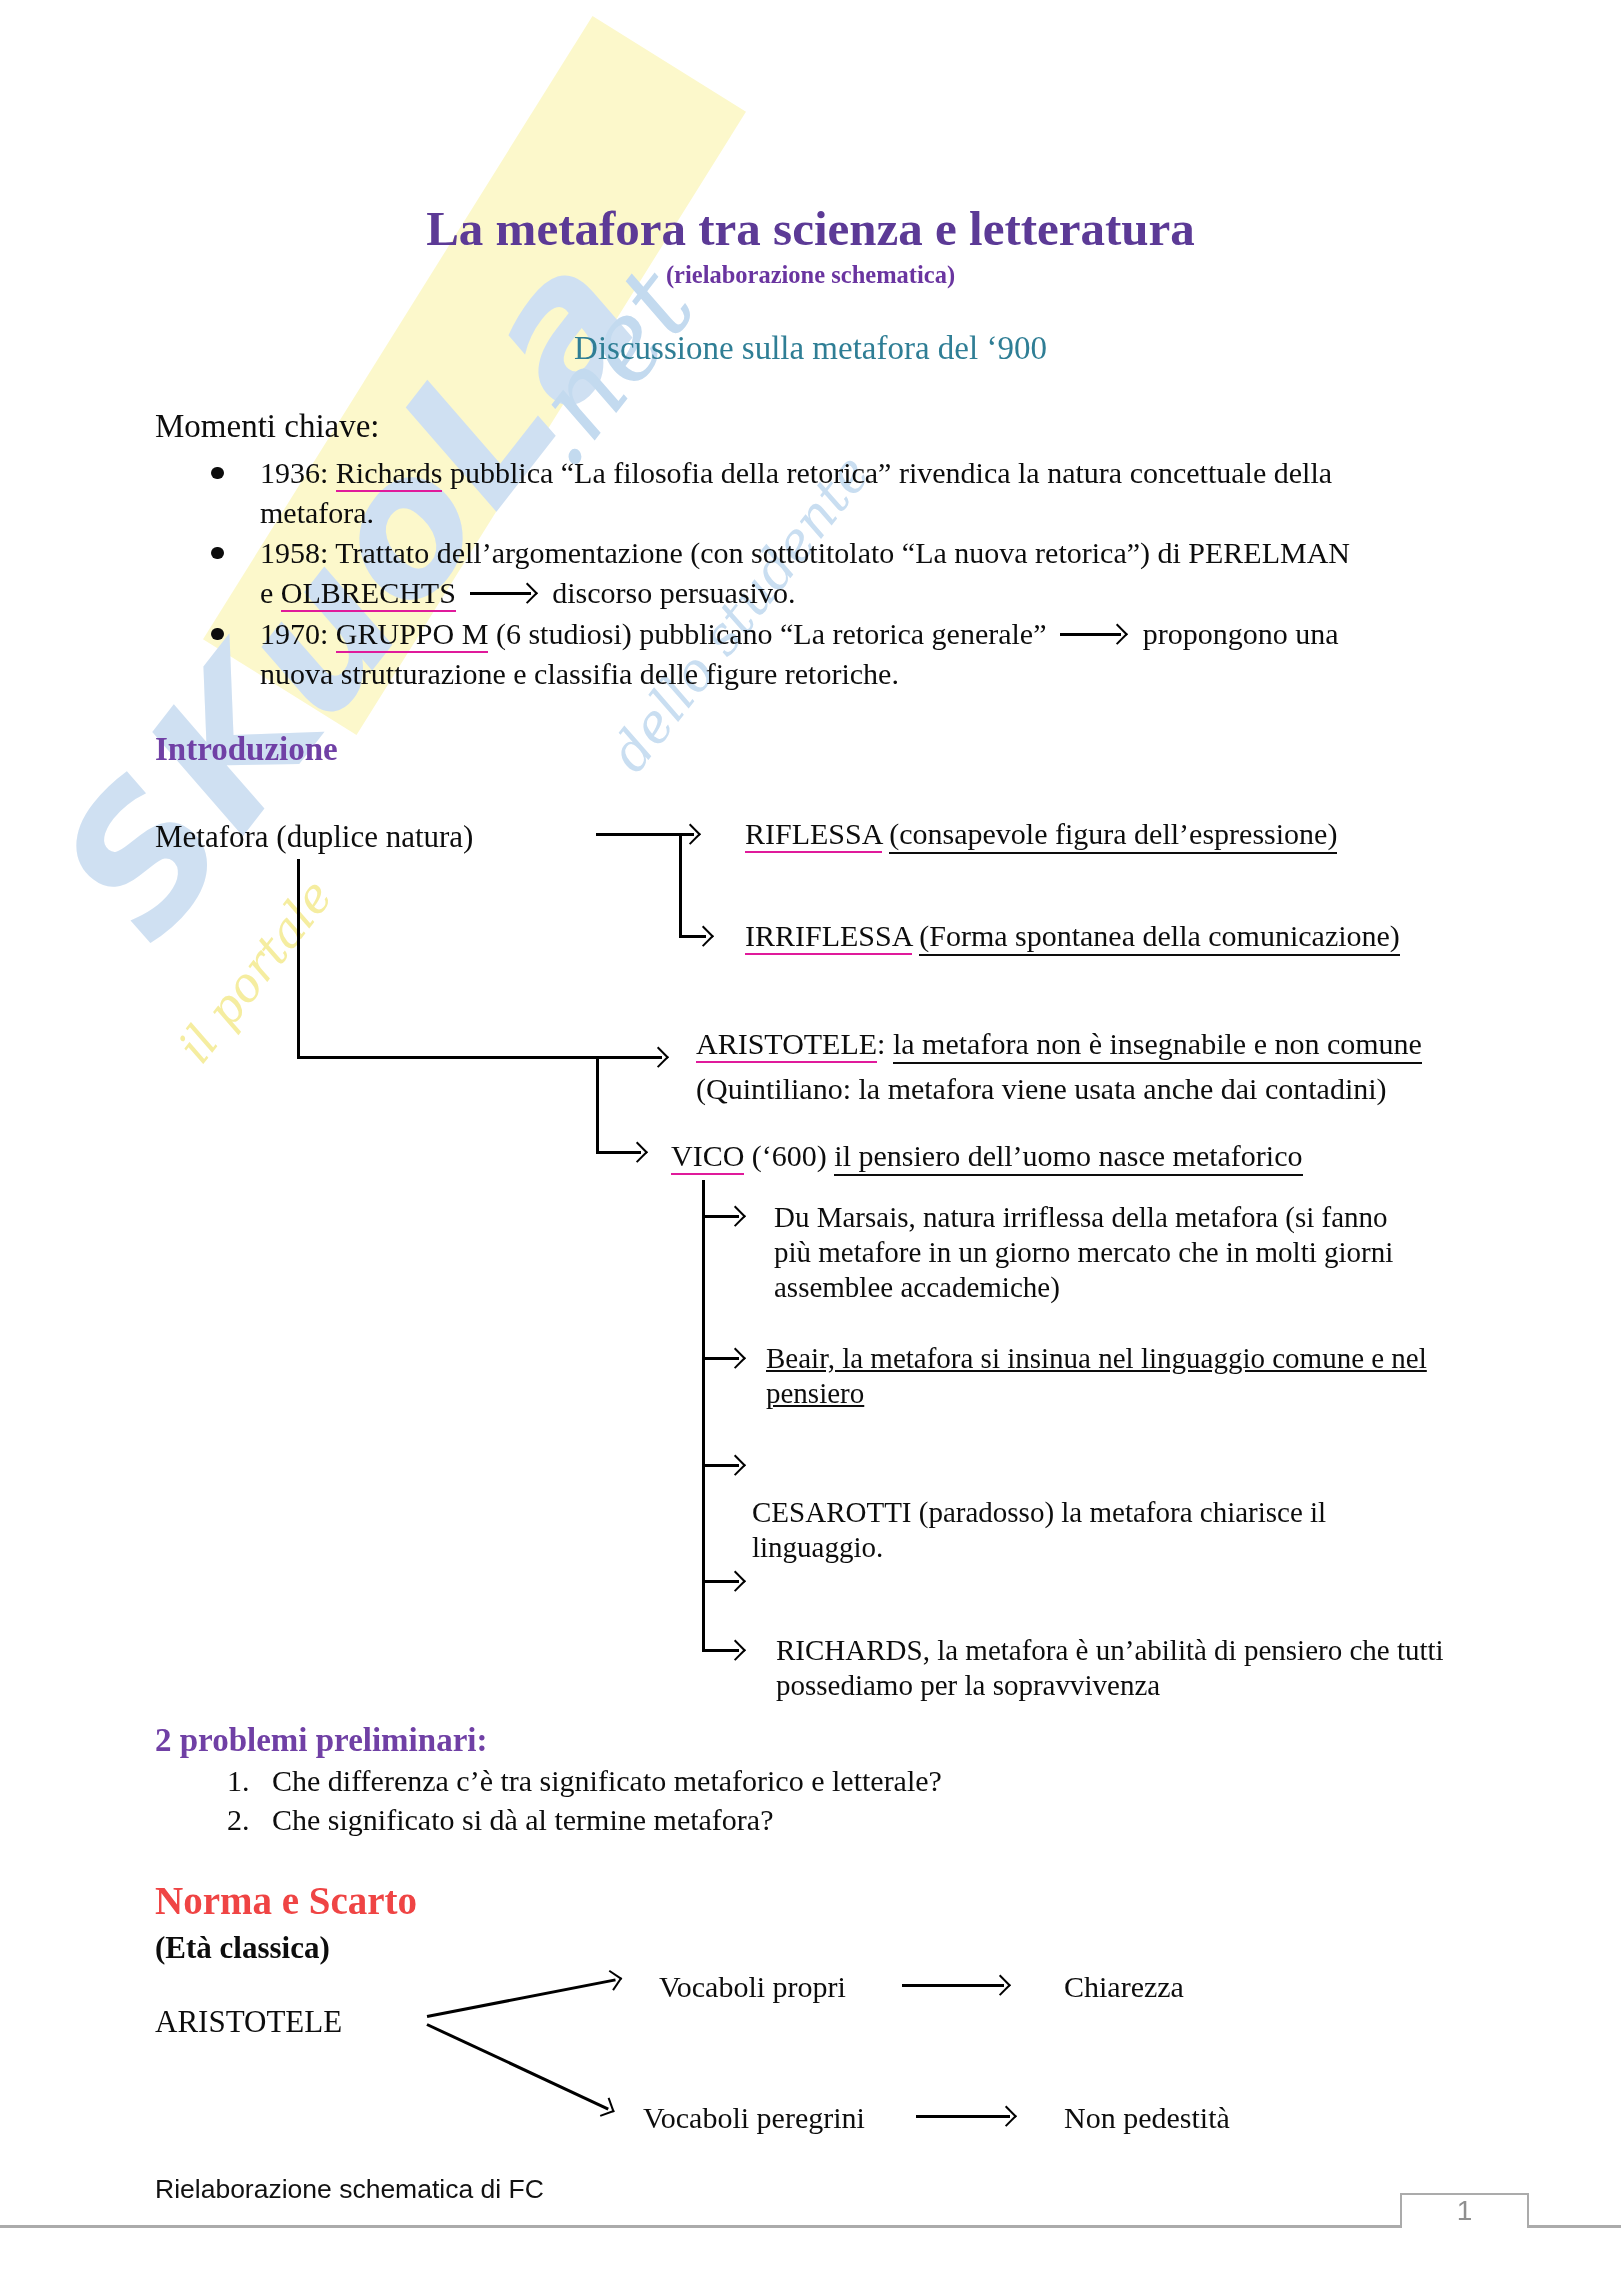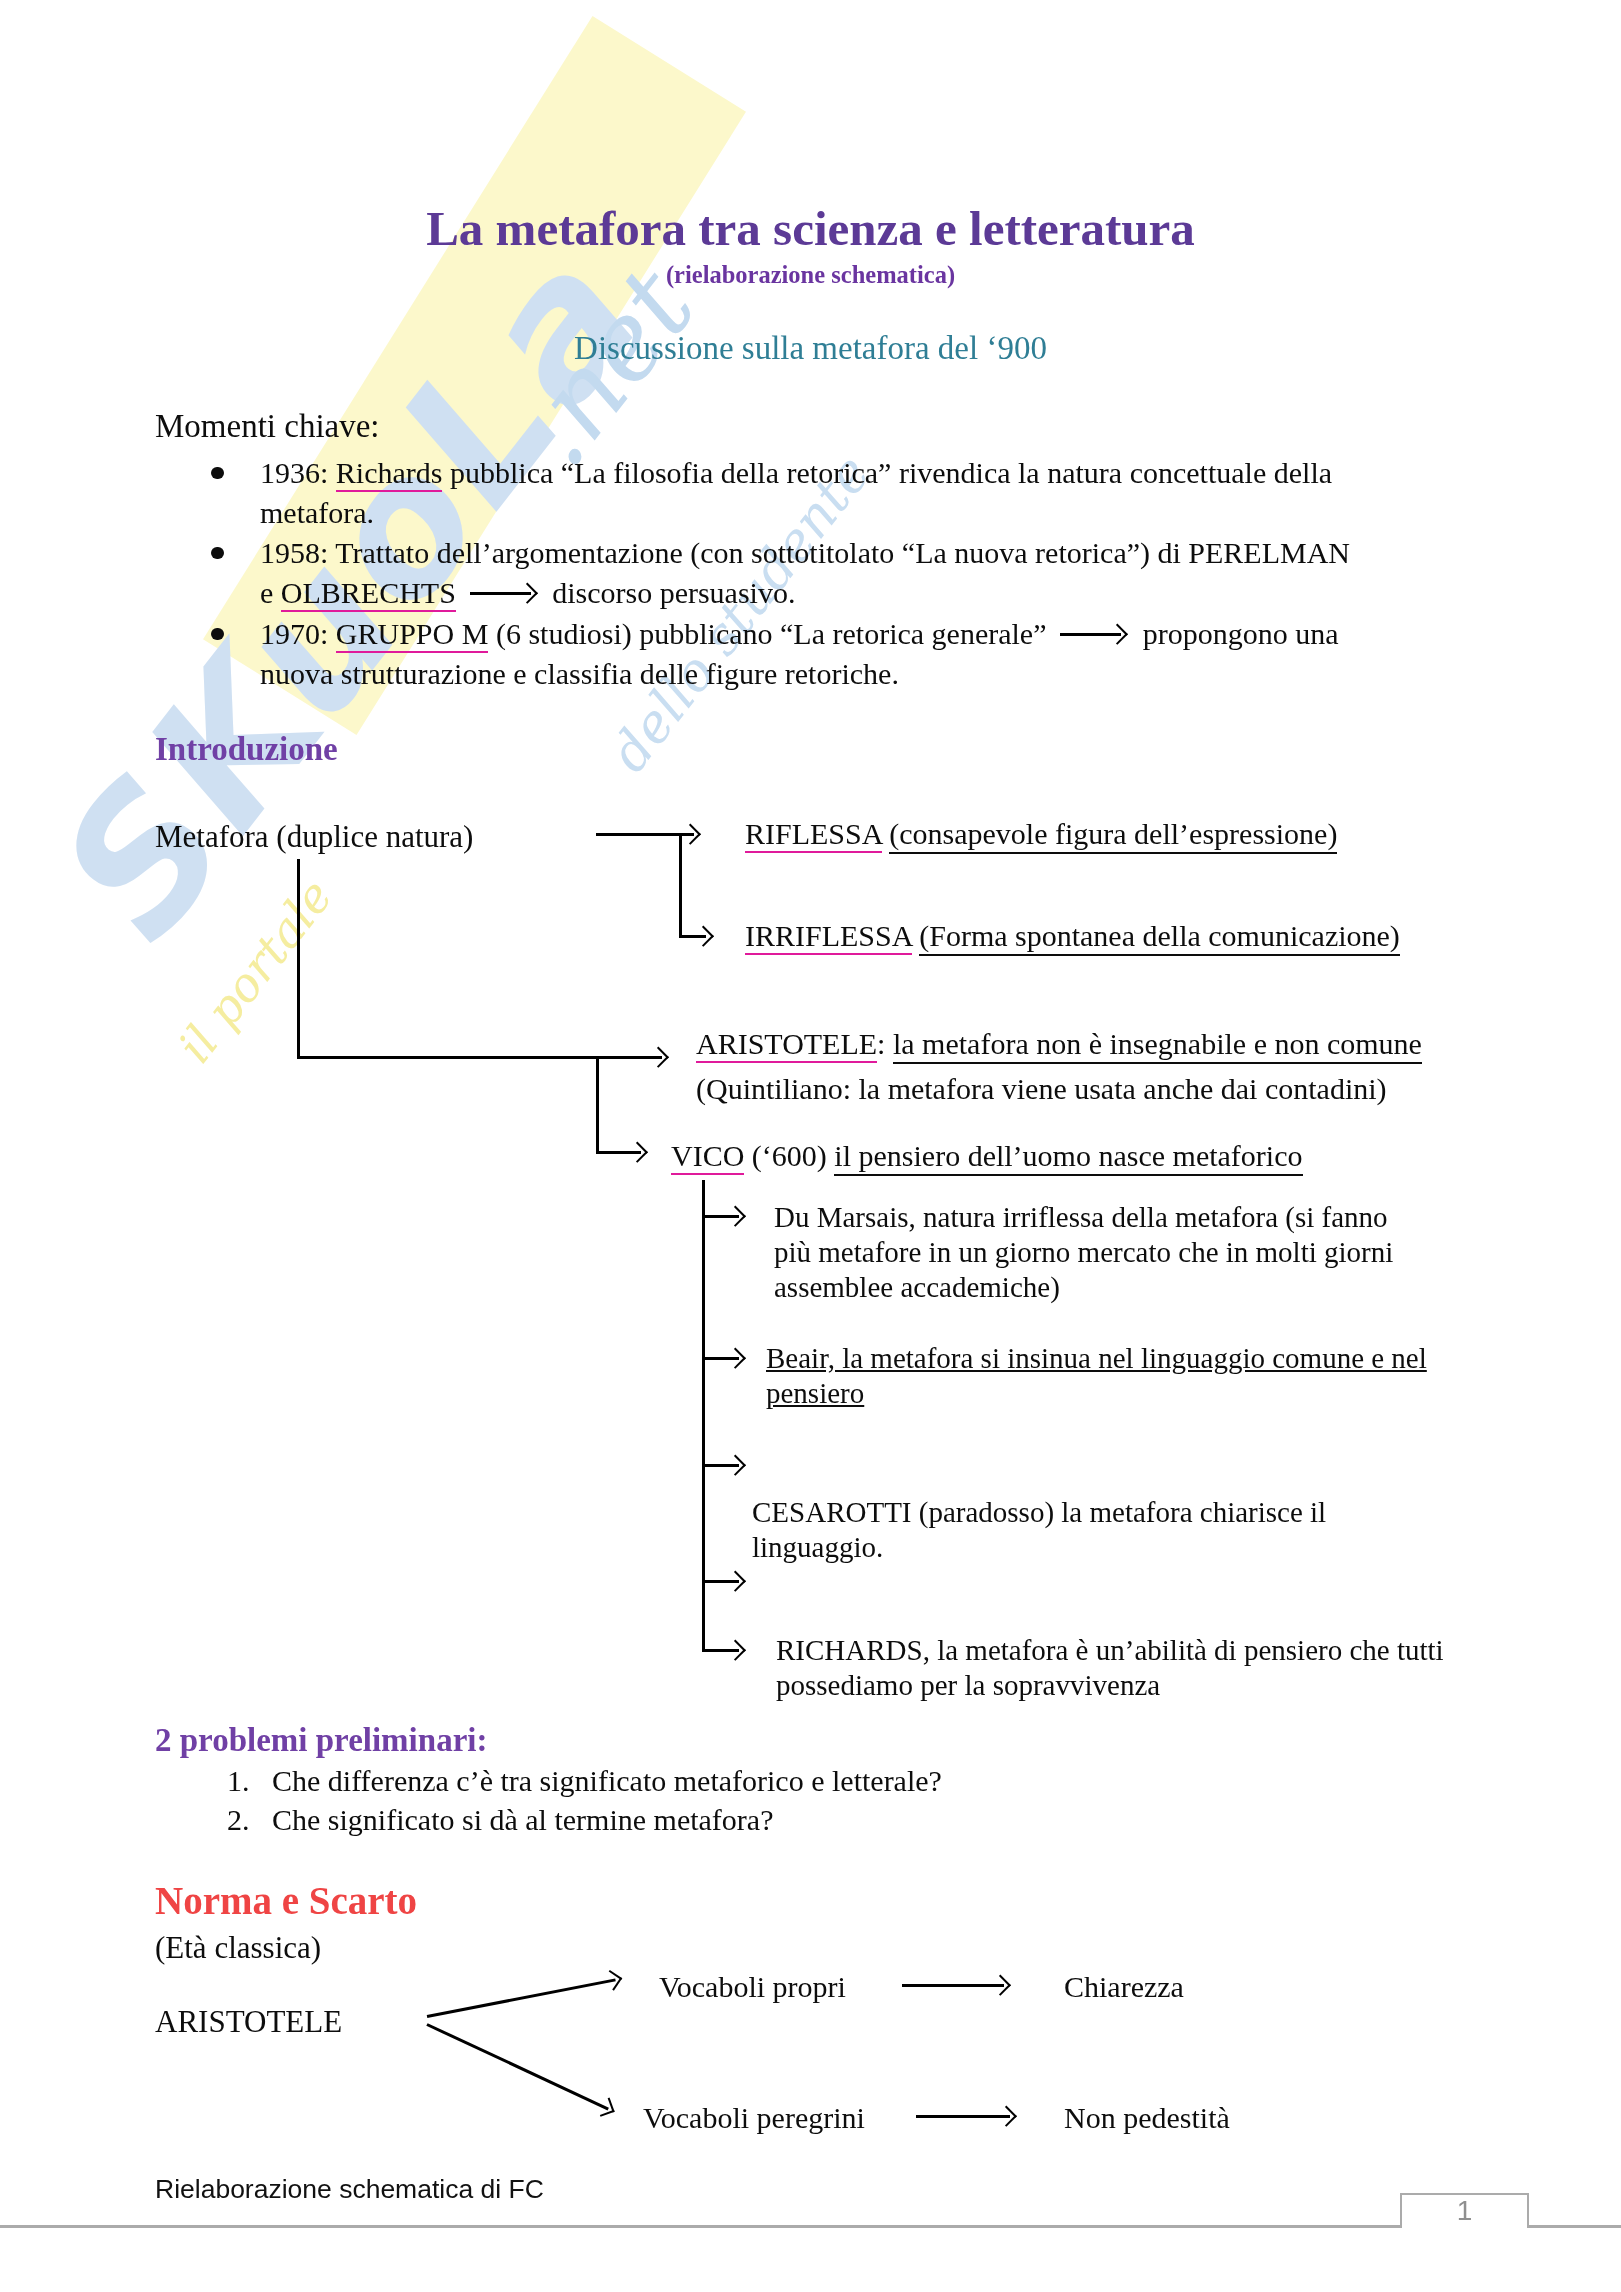--- a/index.html
+++ b/index.html
@@ -131,21 +131,21 @@
   <div class="abs item-t" style="left:776px;top:1633px;">
     <div>RICHARDS, la metafora è un’abilità di pensiero che tutti</div>
     <div>possediamo per la sopravvivenza</div>
   </div>
 
   <div class="abs h-purple" style="left:155px;top:1721px;">2 problemi preliminari:</div>
   <div class="numrow" style="top:1762px;"><span class="num">1.</span><span>Che differenza c’è tra significato metaforico e letterale?</span></div>
   <div class="numrow" style="top:1801px;"><span class="num">2.</span><span>Che significato si dà al termine metafora?</span></div>
 
   <div class="abs h-purple-big" style="left:155px;top:1878px;">Norma e Scarto</div>
-  <div class="abs node-t" style="left:155px;top:1929px;font-size:31px;">(Età classica)</div>
+  <div class="abs node-t" style="left:155px;top:1929px;font-size:31px;font-weight:bold;">(Età classica)</div>
 
   <div class="abs node-t" style="left:155px;top:2003px;font-size:31px;">ARISTOTELE</div>
 
   <div class="darrow" style="left:427px;top:2015px;width:192px;transform:rotate(-11deg);"></div>
   <div class="darrow" style="left:427px;top:2023px;width:200px;transform:rotate(25deg);"></div>
 
   <div class="abs node-t" style="left:659px;top:1968px;">Vocaboli propri</div>
   <div class="arrow" style="left:902px;top:1984px;width:102px;"></div>
   <div class="abs node-t" style="left:1064px;top:1968px;">Chiarezza</div>
 

